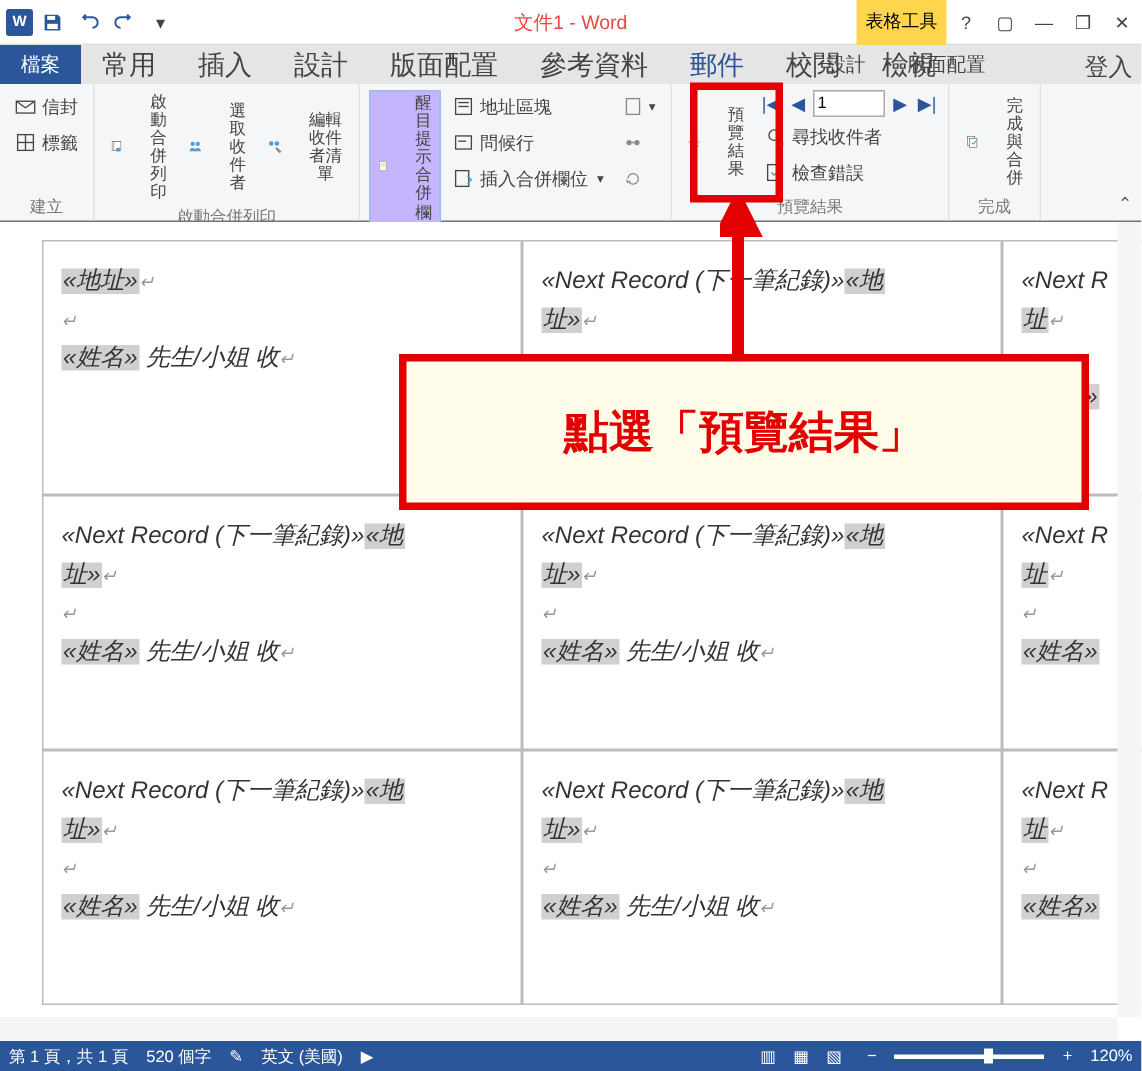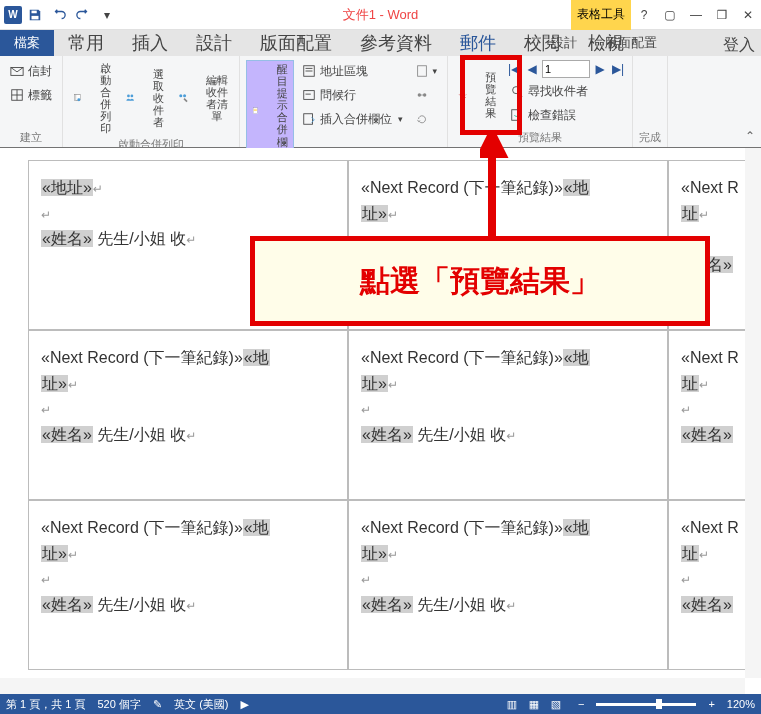--- a/index.html
+++ b/index.html
@@ -35,21 +35,21 @@
 .small-item svg { width: 14px; height: 14px; flex-shrink: 0; }
 .big-btn { display: flex; align-items: center; justify-content: flex-start; gap: 16px; padding: 2px 4px; width: 48px; cursor: pointer; font-size: 11px; color: #444; text-align: center; line-height: 1.1; }
 .big-btn svg { width: 28px; height: 28px; }
 .big-btn.highlighted { background: #c4b5fd; border: 1px solid #96bee6; }
 .nav-row { display: flex; align-items: center; gap: 2px; }
 .nav-btn { width: 16px; height: 18px; display: flex; align-items: center; justify-content: center; color: #2b579a; cursor: pointer; }
 .record-input { width: 48px; height: 18px; border: 1px solid #aaa; font-size: 11px; padding: 0 2px; }
 .collapse-ribbon { position: absolute; right: 6px; bottom: 4px; color: #666; cursor: pointer; }
 
 
-.doc-area { position: absolute; top: 148px; left: 0; right: 0; bottom: 20px; background: #fff; overflow: hidden; }
+.doc-area { position: absolute; top: 148px; left: 0; right: 0; bottom: 20px; background: #fff; overflow: hidden; font-style: italic; }
 .label-grid { display: grid; grid-template-columns: 320px 320px 120px; grid-template-rows: 170px 170px 170px; position: absolute; left: 28px; top: 12px; }
 .label-cell { border: 1px solid #bcbcbc; padding: 14px 12px; font-size: 16px; color: #333; line-height: 1.6; overflow: hidden; }
 .merge-field { background: #d0d0d0; padding: 0 1px; }
 .para-mark { color: #999; font-size: 12px; }
 .scroll-v { position: absolute; right: 0; top: 148px; bottom: 36px; width: 16px; background: #f5f5f5; }
 .scroll-h { position: absolute; bottom: 20px; left: 0; right: 16px; height: 16px; background: #f5f5f5; }
 
 
 .callout-box { position: absolute; border: 5px solid #e30000; background: transparent; }
 .callout-txt { position: absolute; border: 5px solid #e30000; background: #fffde9; display: flex; align-items: center; justify-content: center; }
@@ -270,20 +270,31 @@
               <path d="M5 8l2 2 4-4" fill="none" stroke="#2a8"></path>
             </svg>
             <span>檢查錯誤</span>
           </div>
       </div>
     </div>
     <div class="group-label">預覽結果</div>
   </div>
 
   <div class="group">
+    <div class="group-body">
+      <div class="big-btn">
+          <svg viewBox="0 0 32 32">
+            <rect x="6" y="4" width="14" height="18" fill="#fff" stroke="#444"></rect>
+            <rect x="10" y="8" width="14" height="18" fill="#fff" stroke="#444"></rect>
+            <path d="M14 16l3 3 6-6" fill="none" stroke="#2a8" stroke-width="2"></path>
+          </svg>
+          <span style="white-space:pre-line">完成與
+合併</span>
+        </div>
+    </div>
     <div class="group-label">完成</div>
   </div>
   <div class="collapse-ribbon">⌃</div>
 </div>
 
 <div class="doc-area">
   <div class="label-grid">
 
     <div class="label-cell">
       <div><span class="merge-field">«地址»</span><span class="para-mark">↵</span></div>
@@ -341,21 +352,21 @@
   </div>
 </div>
 
 <div class="scroll-v"></div>
 <div class="scroll-h"></div>
 
 <div class="callout-box" style="left:460px; top:55px; width:62px; height:80px;"></div>
 <svg class="callout-arrow" style="left:480px; top:130px; width:30px; height:110px;">
     <path d="M12 110 L12 14 M2 24 L12 4 L22 24 Z" fill="#e30000" stroke="#e30000" stroke-width="8"></path>
   </svg>
-<div class="callout-txt" style="left:250px; top:236px; width:460px; height:90px;">
+<div class="callout-txt" style="left:266px; top:236px; width:460px; height:104px;">
     <span>點選「預覽結果」</span>
   </div>
 
 <div class="statusbar">
   <span>第 1 頁，共 1 頁</span>
   <span>520 個字</span>
   <span>✎</span>
   <span>英文 (美國)</span>
   <span>▶</span>
   <div class="spacer"></div>

